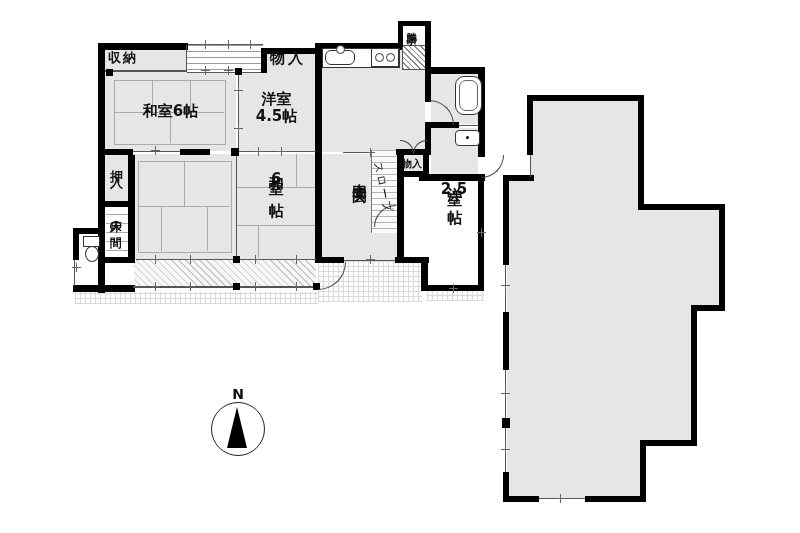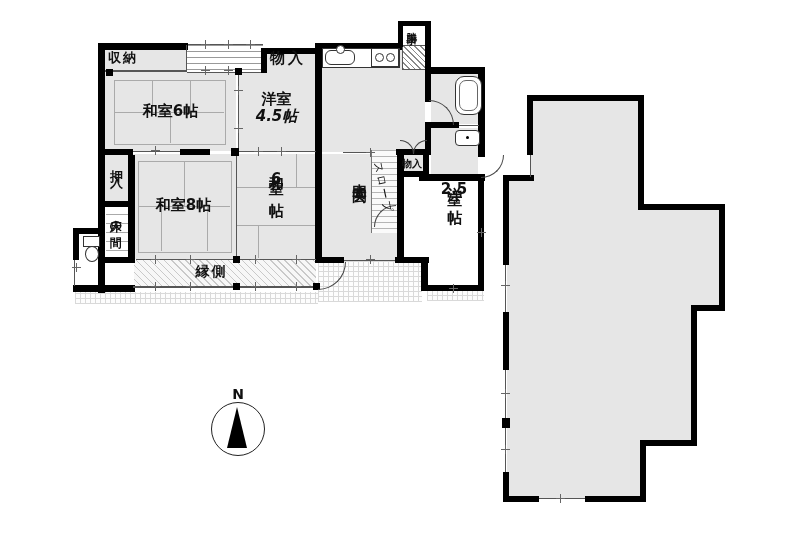--- a/index.html
+++ b/index.html
@@ -201,30 +201,28 @@
   <div class="arc" style="left:429px;top:100px;width:24px;height:24px;border-top:1px solid #444;border-right:1px solid #444;border-top-right-radius:100%;"></div>
   <div class="arc" style="left:481px;top:155px;width:22px;height:22px;border-right:1px solid #444;border-bottom:1px solid #444;border-bottom-right-radius:100%;"></div>
   <div class="arc" style="left:374px;top:205px;width:21px;height:21px;border-top:1px solid #444;border-left:1px solid #444;border-top-left-radius:100%;"></div>
 
   <div class="lbl" style="left:108px;top:51px;font-size:13px;letter-spacing:2px;">収納</div>
   <div class="lbl" style="left:270px;top:50px;font-size:15px;letter-spacing:3px;">物入</div>
   <div class="lbl vtext" style="left:404px;top:23px;font-size:11px;letter-spacing:2px;z-index:6;">勝手口</div>
   <div class="lbl ctr" style="left:105px;top:103px;width:131px;font-size:15px;">和室6帖</div>
   <div class="lbl ctr" style="left:238px;top:91px;width:77px;font-size:15px;">
     <span style="display:block;">洋室</span>
-    <span style="display:block;font-style:italic;">4.5帖</span>
+    <span style="display:block;">4.5帖</span>
   </div>
   <div class="lbl vtext" style="left:108px;top:160px;font-size:13px;letter-spacing:4px;">押入</div>
-  <div class="lbl ctr" style="left:131px;top:197px;width:105px;font-size:15px;">和室8帖</div>
   <div class="lbl vtext" style="left:267px;top:164px;font-size:15px;letter-spacing:3px;">和室6帖</div>
   <div class="lbl vtext" style="left:352px;top:172px;font-size:14px;letter-spacing:2px;">土間玄関</div>
   <div class="lbl" style="left:383px;top:161px;font-size:11px;font-weight:normal;transform:rotate(78deg);transform-origin:left top;letter-spacing:2px;">スロープ</div>
   <div class="lbl ctr" style="left:400px;top:158px;width:24px;font-size:10px;">物入</div>
   <div class="lbl vtext" style="left:108px;top:210px;font-size:12px;letter-spacing:2px;">床の間</div>
-  <div class="lbl ctr" style="left:134px;top:263px;width:155px;font-size:14px;letter-spacing:2px;">縁側</div>
   <div class="lbl" style="left:432px;top:175px;width:44px;display:flex;flex-direction:column;align-items:center;font-size:15px;">
     <span class="vtext">洋室</span>
     <span>2.5</span>
     <span class="vtext">帖</span>
   </div>
 
   <div class="lbl ctr" style="left:222px;top:386px;width:32px;font-size:14px;">N</div>
   <div class="compass-circle" style="left:211px;top:402px;"></div>
   <div class="needle" style="left:227px;top:407px;"></div>
 

